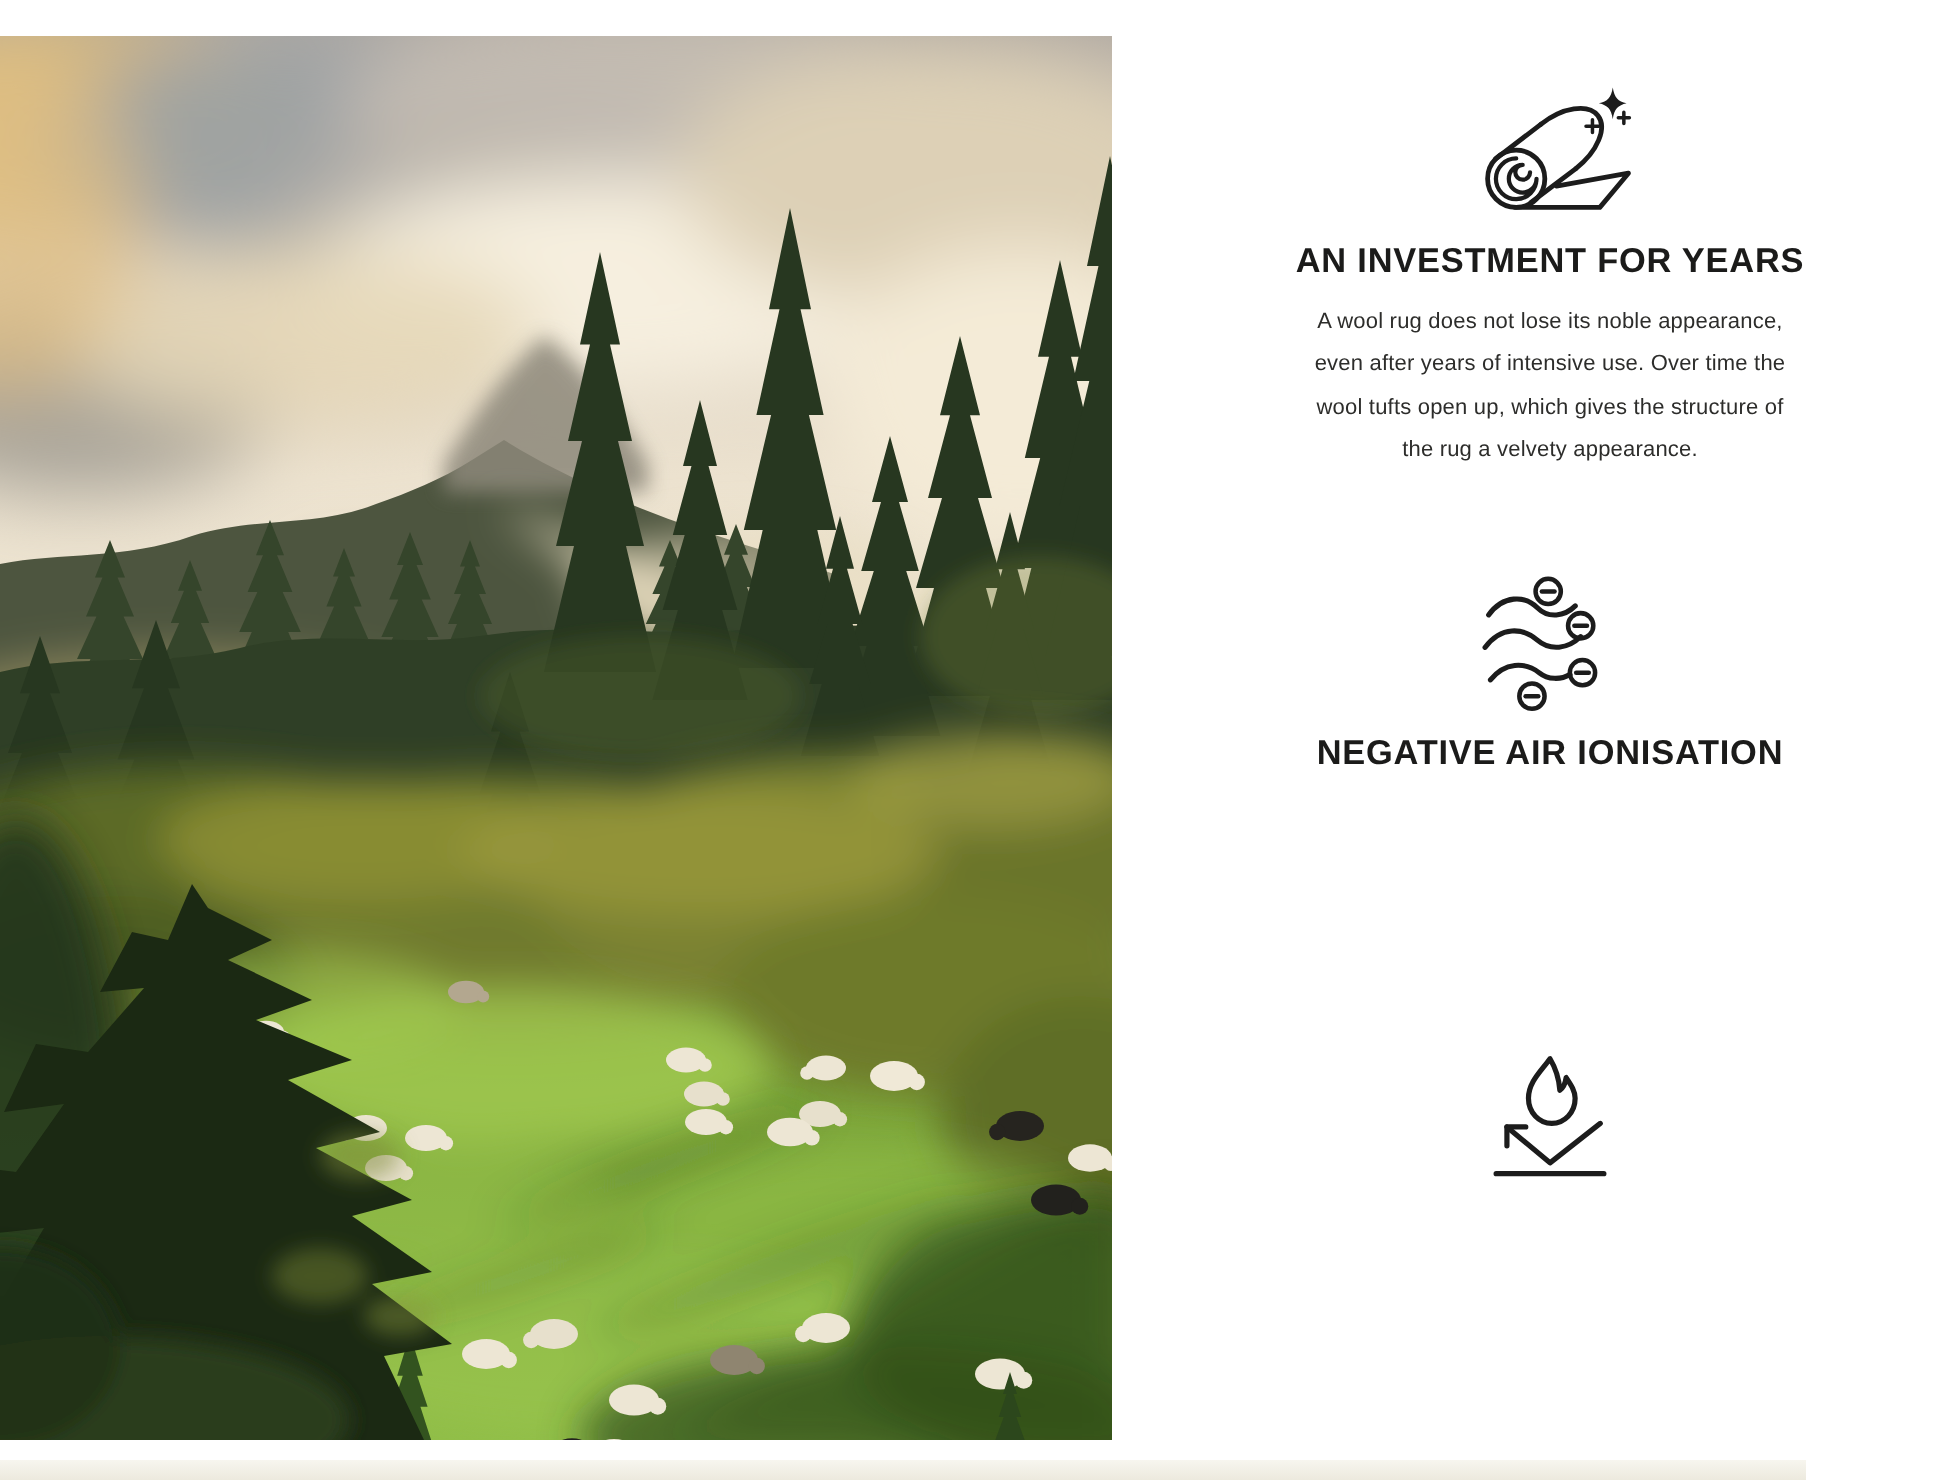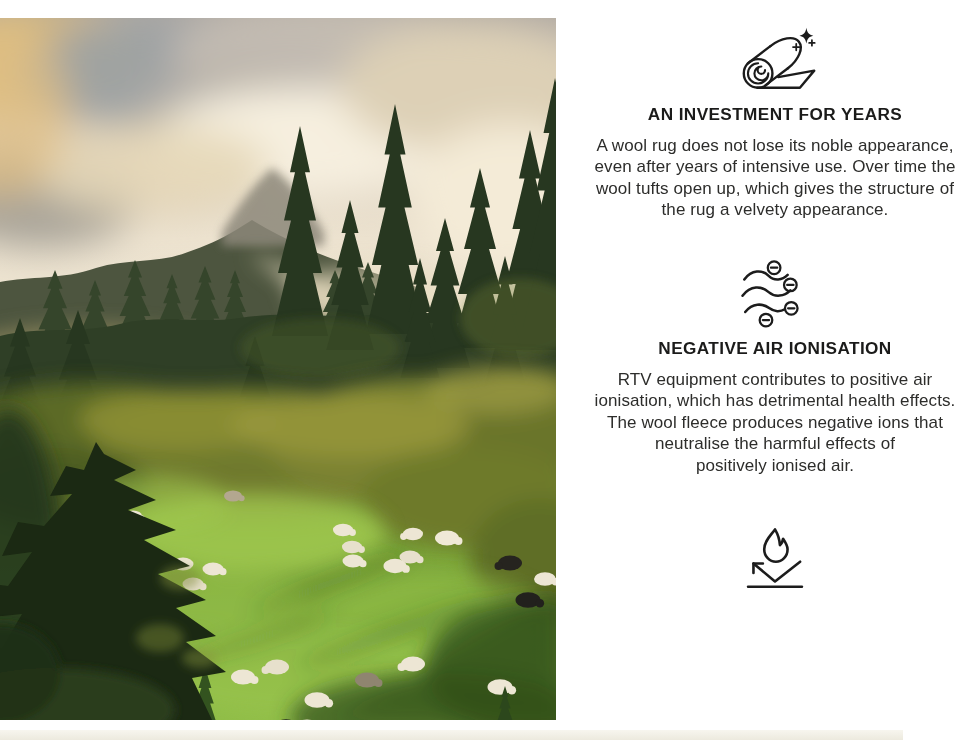--- a/index.html
+++ b/index.html
@@ -12,29 +12,29 @@
     position:absolute;left:0;top:18px;width:556px;height:702px;overflow:hidden;
   }
   .photo-wrap svg{display:block;width:556px;height:702px;}
   .bottom-strip{
     position:absolute;left:0;top:730px;width:903px;height:10px;
     background:linear-gradient(180deg,#f6f4ec 0%,#e9e6d8 100%);opacity:.85;
   }
   .feature{
     position:absolute;left:580px;width:390px;text-align:center;color:#2d2d2b;
   }
-  .f1{top:24px;} .f2{top:256px;} .f3{top:524px;}
+  .f1{top:40px;} .f2{top:284px;} .f3{top:524px;}
   .icon{display:flex;align-items:flex-start;justify-content:center;}
   .f1 .icon{height:72px;} .f2 .icon{height:74px;} .f3 .icon{height:70px;}
   .feature h3{
     margin:8px 0 0 0;font-size:17.2px;line-height:20px;font-weight:bold;
     letter-spacing:.4px;color:#1b1b1a;
   }
   .feature p{
-    margin:11px 0 0 0;font-size:17px;line-height:21.4px;
+    margin:11px 0 0 0;font-size:11px;line-height:21.4px;
     white-space:pre-line;letter-spacing:.1px;
   }
   .ic{stroke:#1c1c1c;fill:none;stroke-linecap:round;stroke-linejoin:round;}
 </style>
 </head>
 <body>
 
 <div class="photo-wrap">
 <svg viewBox="0 0 556 702" preserveAspectRatio="none">
   <defs>
@@ -248,25 +248,20 @@
         <circle cx="63" cy="32" r="7"></circle>
           <path d="M59.5 32 H66.5"></path>
         <circle cx="64" cy="58" r="7"></circle>
           <path d="M60.5 58 H67.5"></path>
         <circle cx="36" cy="71" r="7"></circle>
           <path d="M32.5 71 H39.5"></path>
       </g>
     </svg>
   </div>
   <h3>NEGATIVE AIR IONISATION</h3>
-  <p>RTV equipment contributes to positive air
-ionisation, which has detrimental health effects.
-The wool fleece produces negative ions that
-neutralise the harmful effects of
-positively ionised air.</p>
 </section>
 
 <section class="feature f3">
   <div class="icon">
     <svg width="80" height="70" viewBox="0 0 88 78">
       <g class="ic" stroke-width="2.9">
         <path d="M44 6 C39 13 32 19 32 28 C32 36 38 42 45 42 C52 42 58 36 58 28 C58 24 56 21 53 16.5 C52.5 20 51.5 22 49.5 23.5 C49 17 47 11 44 6 Z"></path>
         <path d="M72 42 L44 64 L20 44"></path>
         <path d="M20 44 H30.5 M20 44 V54.5"></path>
         <path d="M14 70 H74"></path>

